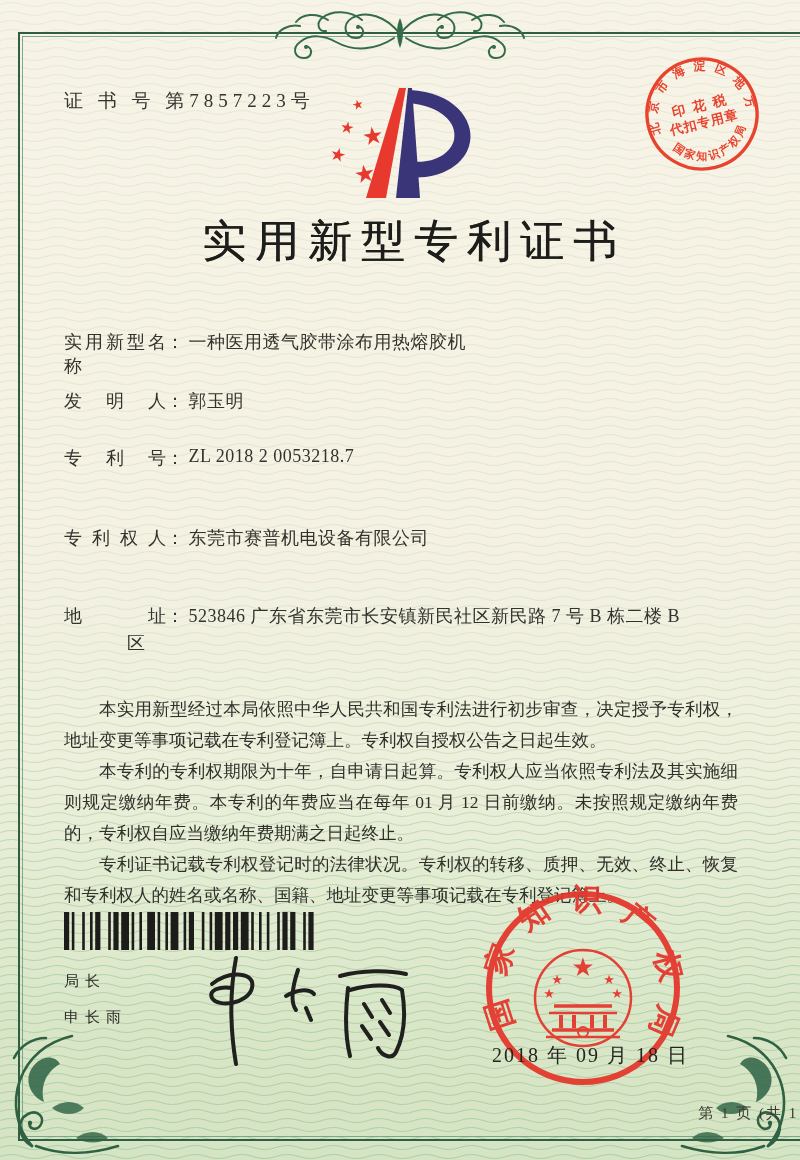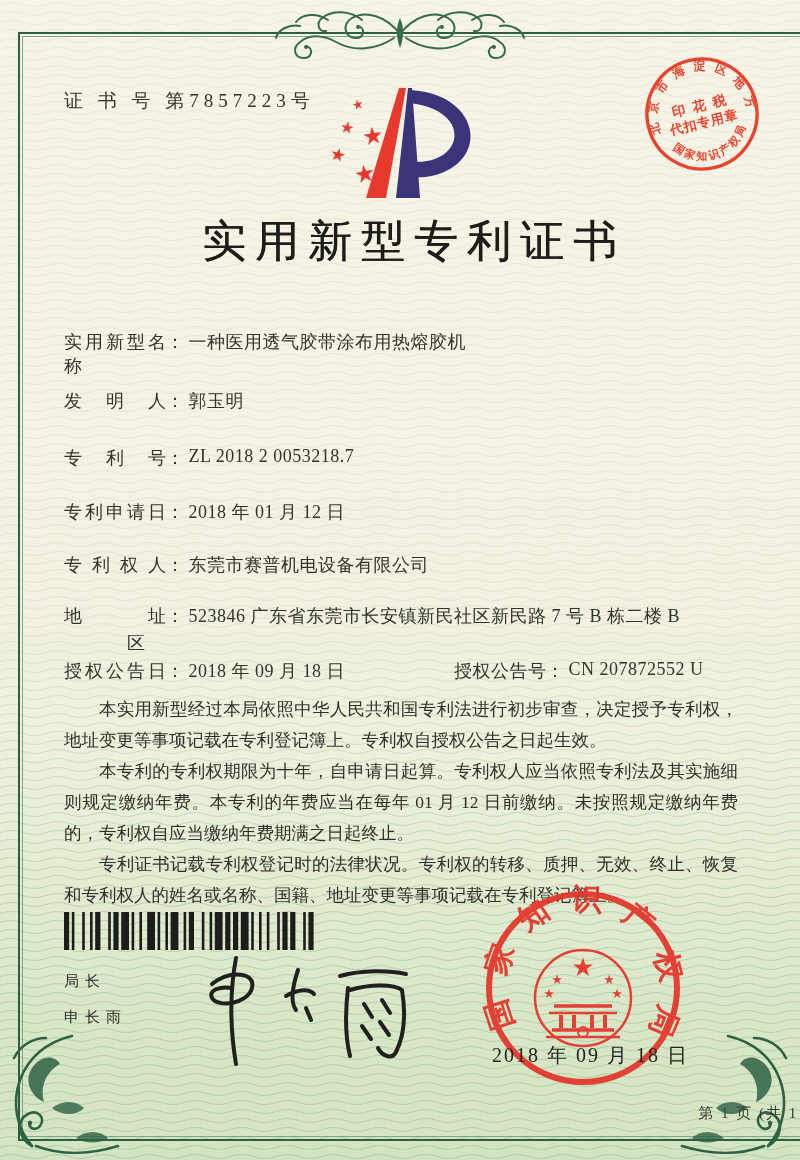--- a/index.html
+++ b/index.html
@@ -146,40 +146,28 @@
     <span class="fvalue">一种医用透气胶带涂布用热熔胶机</span>
   </div>
   <div class="frow" style="top:389px">
     <span class="flabel">发明人</span><span class="fcolon">：</span>
     <span class="fvalue">郭玉明</span>
   </div>
   <div class="frow" style="top:446px">
     <span class="flabel">专利号</span><span class="fcolon">：</span>
     <span class="fvalue">ZL 2018 2 0053218.7</span>
   </div>
-  <div class="frow" style="top:500px">
-    <span class="flabel">专利申请日</span><span class="fcolon">：</span>
-    <span class="fvalue">2018 年 01 月 12 日</span>
-  </div>
-  <div class="frow" style="top:553px">
+  <div class="frow" style="top:526px">
     <span class="flabel">专利权人</span><span class="fcolon">：</span>
     <span class="fvalue">东莞市赛普机电设备有限公司</span>
   </div>
   <div class="frow" style="top:604px;height:54px;font-family:Liberation Serif, serif;">
     <span class="flabel">地址</span><span class="fcolon">：</span>
     <span class="fvalue">523846 广东省东莞市长安镇新民社区新民路 7 号 B 栋二楼 B</span>
     <div class="addr2">区</div>
-  </div>
-  <div class="frow" style="top:659px">
-    <span class="flabel">授权公告日</span><span class="fcolon">：</span>
-    <span class="fvalue">2018 年 09 月 18 日</span>
-    <span class="grant-right">
-      <span class="flabel">授权公告号</span><span class="fcolon">：</span>
-      <span class="fvalue">CN 207872552 U</span>
-    </span>
   </div>
 
   <div class="paras">
     <p>本实用新型经过本局依照中华人民共和国专利法进行初步审查，决定授予专利权，地址变更等事项记载在专利登记簿上。专利权自授权公告之日起生效。</p>
     <p>本专利的专利权期限为十年，自申请日起算。专利权人应当依照专利法及其实施细则规定缴纳年费。本专利的年费应当在每年 01 月 12 日前缴纳。未按照规定缴纳年费的，专利权自应当缴纳年费期满之日起终止。</p>
     <p>专利证书记载专利权登记时的法律状况。专利权的转移、质押、无效、终止、恢复和专利权人的姓名或名称、国籍、地址变更等事项记载在专利登记簿上。</p>
   </div>
 
   <svg class="barcode" id="barcode" width="330" height="38">
       <rect x="0" y="0" width="5.2" height="38" fill="#1c1c1a"></rect>

